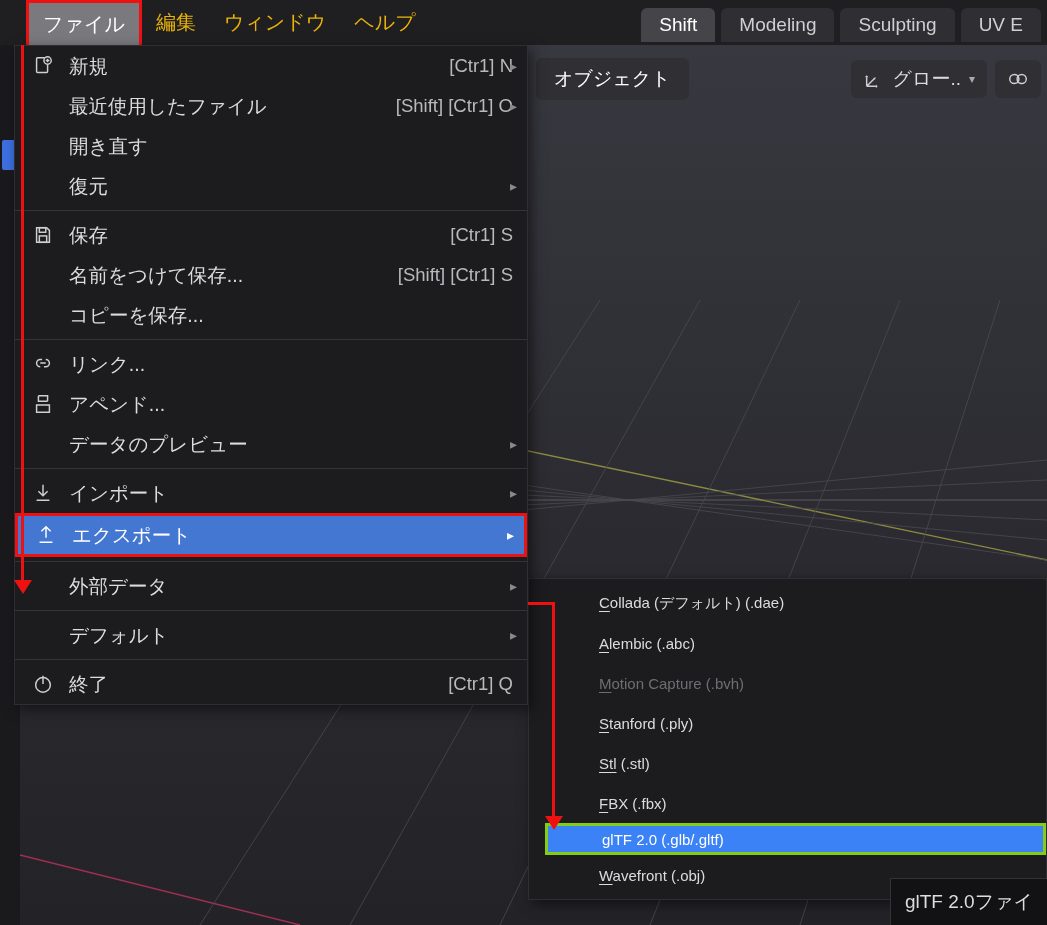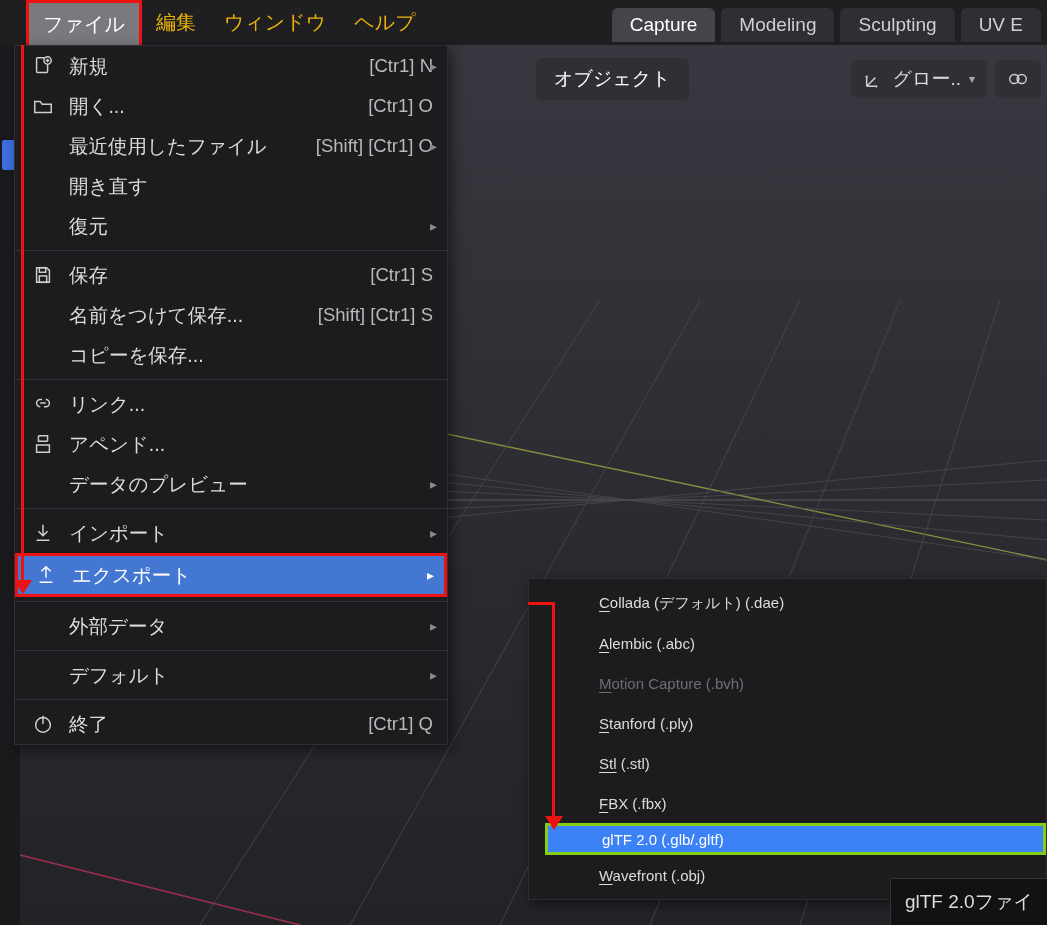--- a/index.html
+++ b/index.html
@@ -22,21 +22,21 @@
   .right-tools { position:absolute; right:6px; display:flex; gap:8px; }
   .tool-pill { background:#2f2f34; border-radius:6px; padding:6px 12px; display:flex; align-items:center; gap:8px; color:#dcdcdc; cursor:pointer; }
   .tool-pill .chev { font-size:12px; color:#aaa; }
 
   .scene-label { position:absolute; top:130px; left:100px; color:#7b7b80; font-size:20px; z-index:2;}
   .coll-label  { position:absolute; top:172px; left:100px; color:#7b7b80; font-size:20px; z-index:2;}
 
   .left-rail { position:absolute; left:0; top:45px; width:20px; height:880px; background:#1a1a1d; z-index:4; }
   .left-rail .blue-block { position:absolute; top:95px; left:2px; width:14px; height:30px; background:#3d6fe0; border-radius:2px; }
 
-  .dropdown { position:absolute; top:45px; left:14px; width:434px; background:#1c1c1f; border:1px solid #2f2f33; box-shadow: 4px 4px 12px rgba(0,0,0,0.5); z-index:10; }
+  .dropdown { position:absolute; top:45px; left:14px; width:514px; background:#1c1c1f; border:1px solid #2f2f33; box-shadow: 4px 4px 12px rgba(0,0,0,0.5); z-index:10; }
   .dropdown .row { position:relative; height:40px; display:flex; align-items:center; padding-left:54px; padding-right:14px; color:#dcdcdc; cursor:pointer; font-size:19.5px; }
   .dropdown .row.haschild::after { content:"▸"; position:absolute; right:10px; color:#8a8a8e; font-size:14px;}
   .dropdown .row .shortcut { margin-left:auto; color:#b9b9bc; font-size:18.5px; }
   .dropdown .sep { height:1px; background:#343438; margin:4px 0; }
   .dropdown .row .ico { position:absolute; left:16px; width:24px; height:24px; display:flex; align-items:center; justify-content:center; color:#cfcfcf; }
   .dropdown .row.highlight-export { background:#4477d1; color:#fff; border:3px solid #e11; height:44px; }
   .dropdown .row.highlight-export .ico { color:#fff; }
   .dropdown .row.highlight-export::after { color:#fff; }
   .arrow-down-line { position:absolute; top:45px; left:21px; width:3px; height:540px; background:#e11; z-index:12; pointer-events:none;}
   .arrow-down-head { position:absolute; top:580px; left:14px; width:0;height:0;border-left:9px solid transparent;border-right:9px solid transparent;border-top:14px solid #e11; z-index:12; pointer-events:none;}
@@ -86,21 +86,21 @@
 <div class="scene-label">ユーザー・透視投影</div>
 <div class="coll-label">(1) シーンコレクション | Cylinder</div>
 
 <div class="menubar">
   <div class="menu-item highlighted">ファイル</div>
   <div class="menu-item">編集</div>
   <div class="menu-item">ウィンドウ</div>
   <div class="menu-item">ヘルプ</div>
   <div class="spacer"></div>
   <div class="tabs">
-    <div class="tab active">Capture</div>
+    <div class="tab active">Shift</div>
     <div class="tab">Modeling</div>
     <div class="tab">Sculpting</div>
     <div class="tab">UV E</div>
   </div>
 </div>
 
 <div class="secondary-bar">
   <div class="left-frag">
     <span class="muted">■</span>
     <span class="muted">オブジェク..</span>
@@ -132,29 +132,20 @@
     <span class="ico">
         <svg class="ico-svg" viewBox="0 0 24 24">
           <rect x="5" y="3" width="12" height="16" rx="1"></rect>
           <circle cx="17" cy="6" r="4" fill="#1c1c1f" stroke="#cfcfcf"></circle>
           <path d="M17 4v4M15 6h4"></path>
         </svg>
       </span>
     <span>新規</span>
     <span class="shortcut">[Ctr1] N</span>
   </div>
-  <div class="row">
-    <span class="ico">
-        <svg class="ico-svg" viewBox="0 0 24 24">
-          <path d="M3 7h6l2 3h10v9H3z"></path>
-        </svg>
-      </span>
-    <span>開く...</span>
-    <span class="shortcut">[Ctr1] O</span>
-  </div>
   <div class="row haschild">
     <span>最近使用したファイル</span>
     <span class="shortcut">[Shift] [Ctr1] O</span>
   </div>
   <div class="row">
     <span>開き直す</span>
   </div>
   <div class="row haschild">
     <span>復元</span>
   </div>

